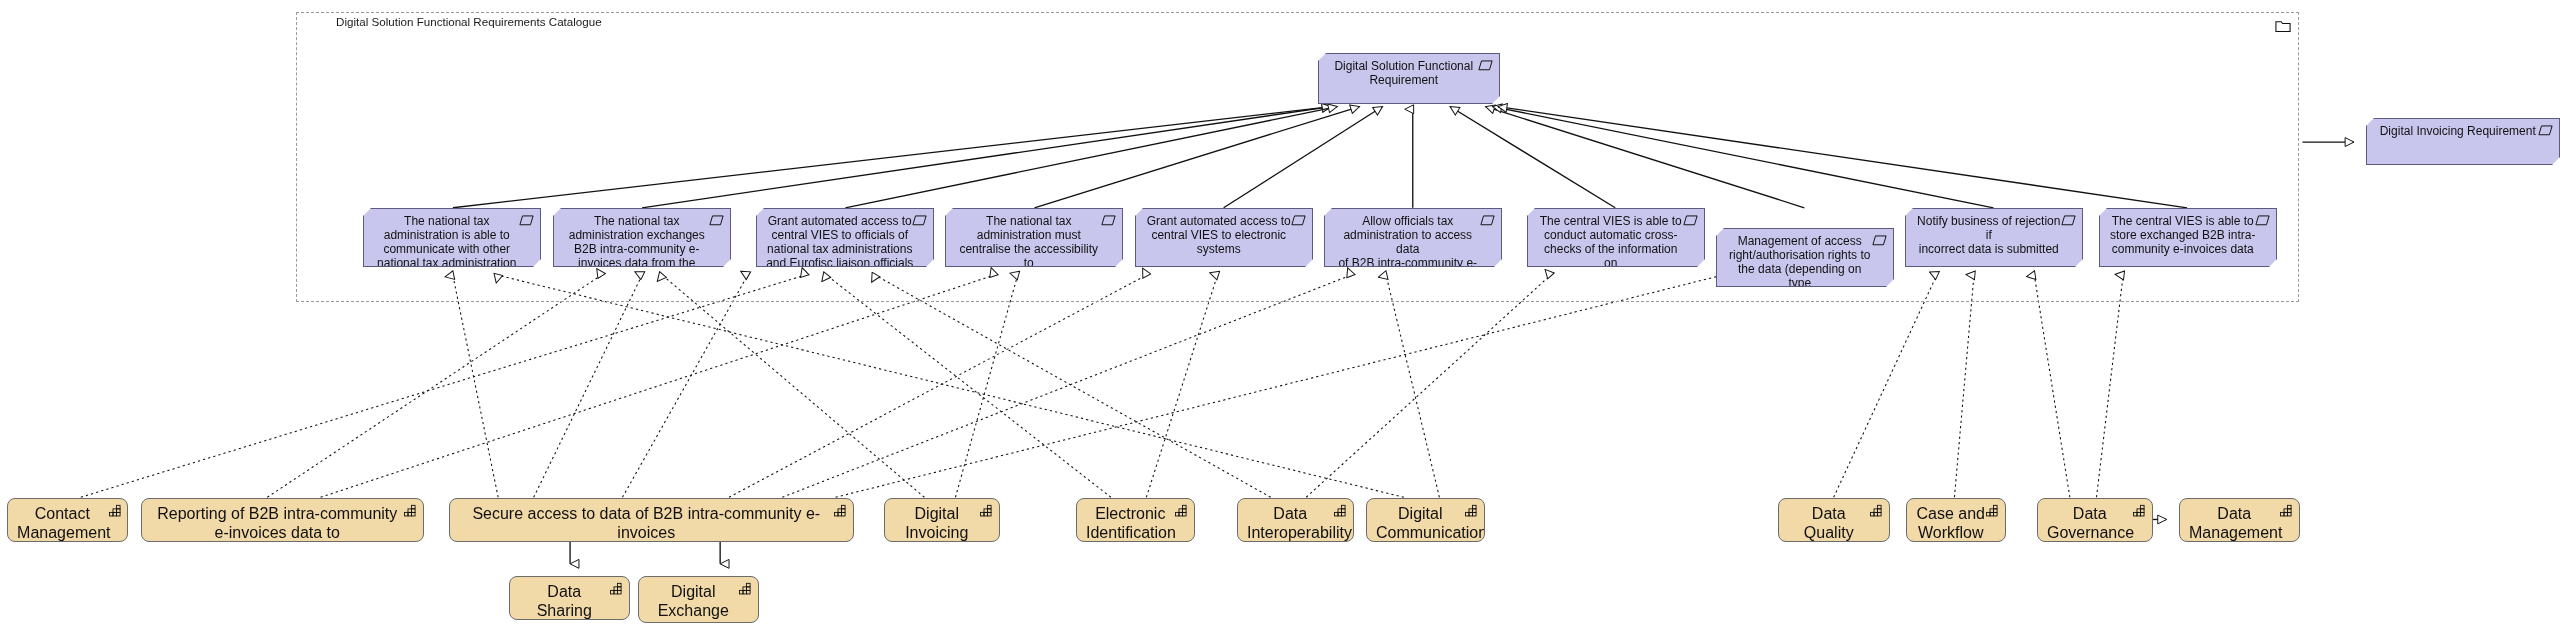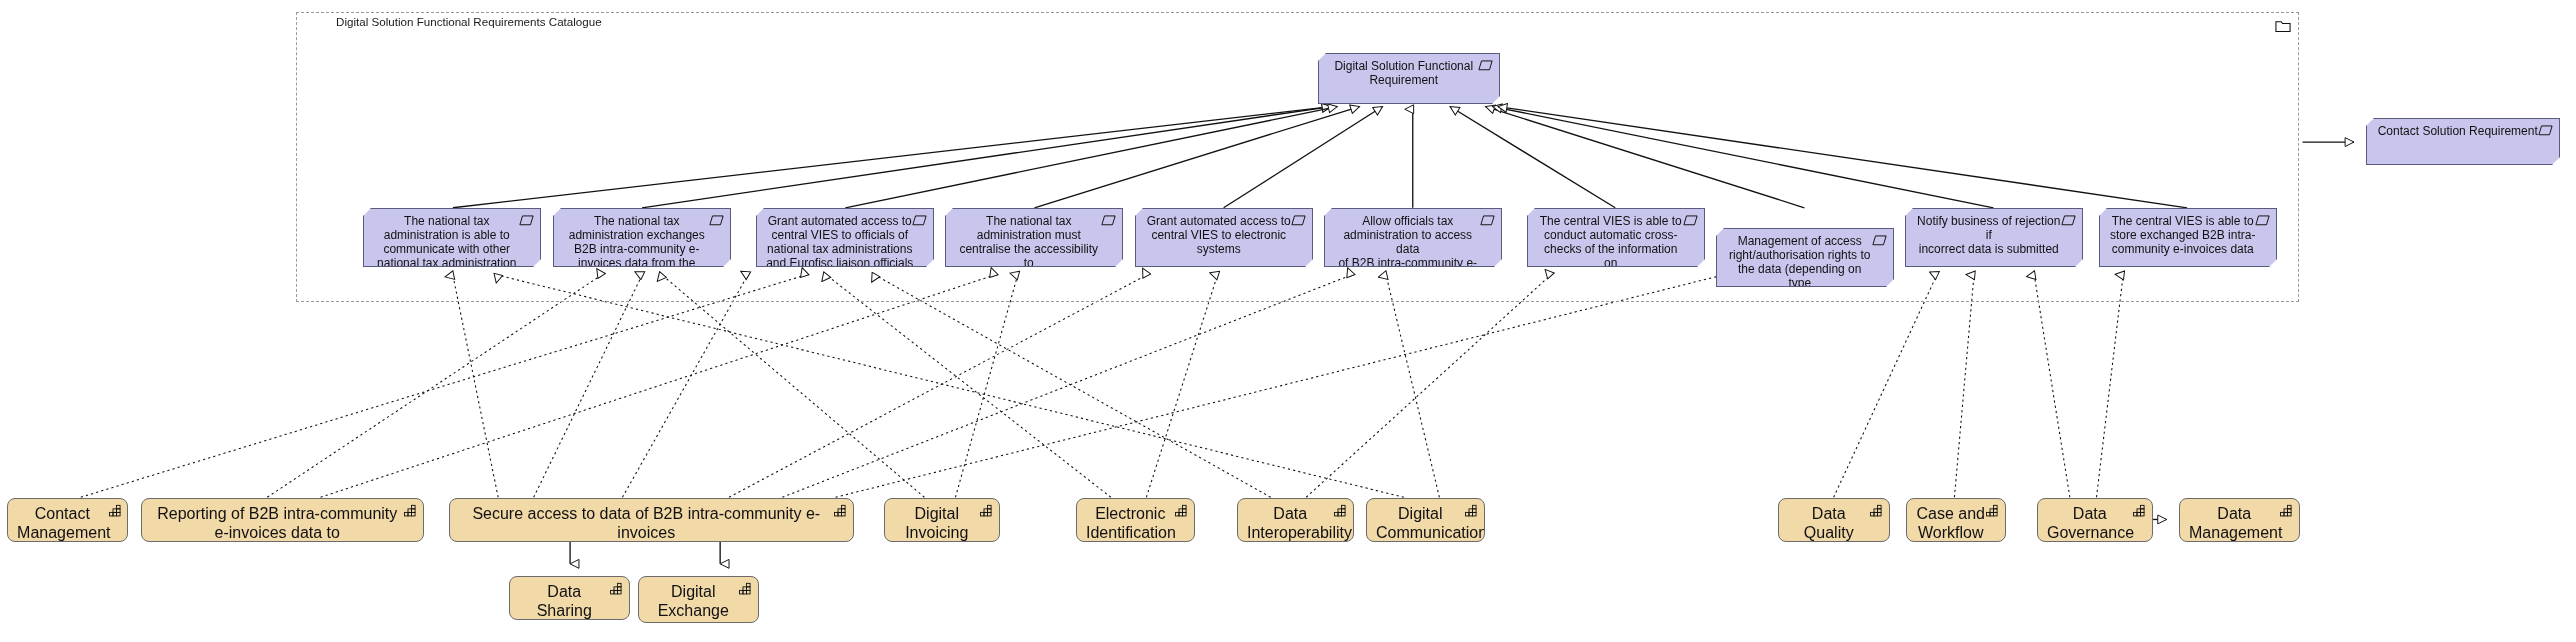--- a/index.html
+++ b/index.html
@@ -271,21 +271,21 @@
   <div class="req" id="n-r-10" style="left: 2099px; top: 208px; width: 178px; height: 59px;">
     <span class="req-label">The central VIES is able to
 store exchanged B2B intra-
 community e-invoices data</span>
     <svg class="req-icon" viewBox="0 0 17 12">
       <path d="M4,1 L16,1 L13,11 L1,11 Z" fill="none" stroke="#111111" stroke-width="1.1"></path>
     </svg>
   </div>
 
   <div class="req" id="n-r-ext" style="left: 2366px; top: 118px; width: 194px; height: 47px;">
-    <span class="req-label">Contact Solution Requirement</span>
+    <span class="req-label">Digital Invoicing Requirement</span>
     <svg class="req-icon" viewBox="0 0 17 12">
       <path d="M4,1 L16,1 L13,11 L1,11 Z" fill="none" stroke="#111111" stroke-width="1.1"></path>
     </svg>
   </div>
 
   <div class="cap" id="n-c-contact" style="left: 7.1px; top: 498px; width: 121px; height: 44px;">
     <span class="cap-label">Contact
 Management</span>
     <svg class="cap-icon" viewBox="0 0 15 14">
       <g fill="none" stroke="#111111" stroke-width="1">

